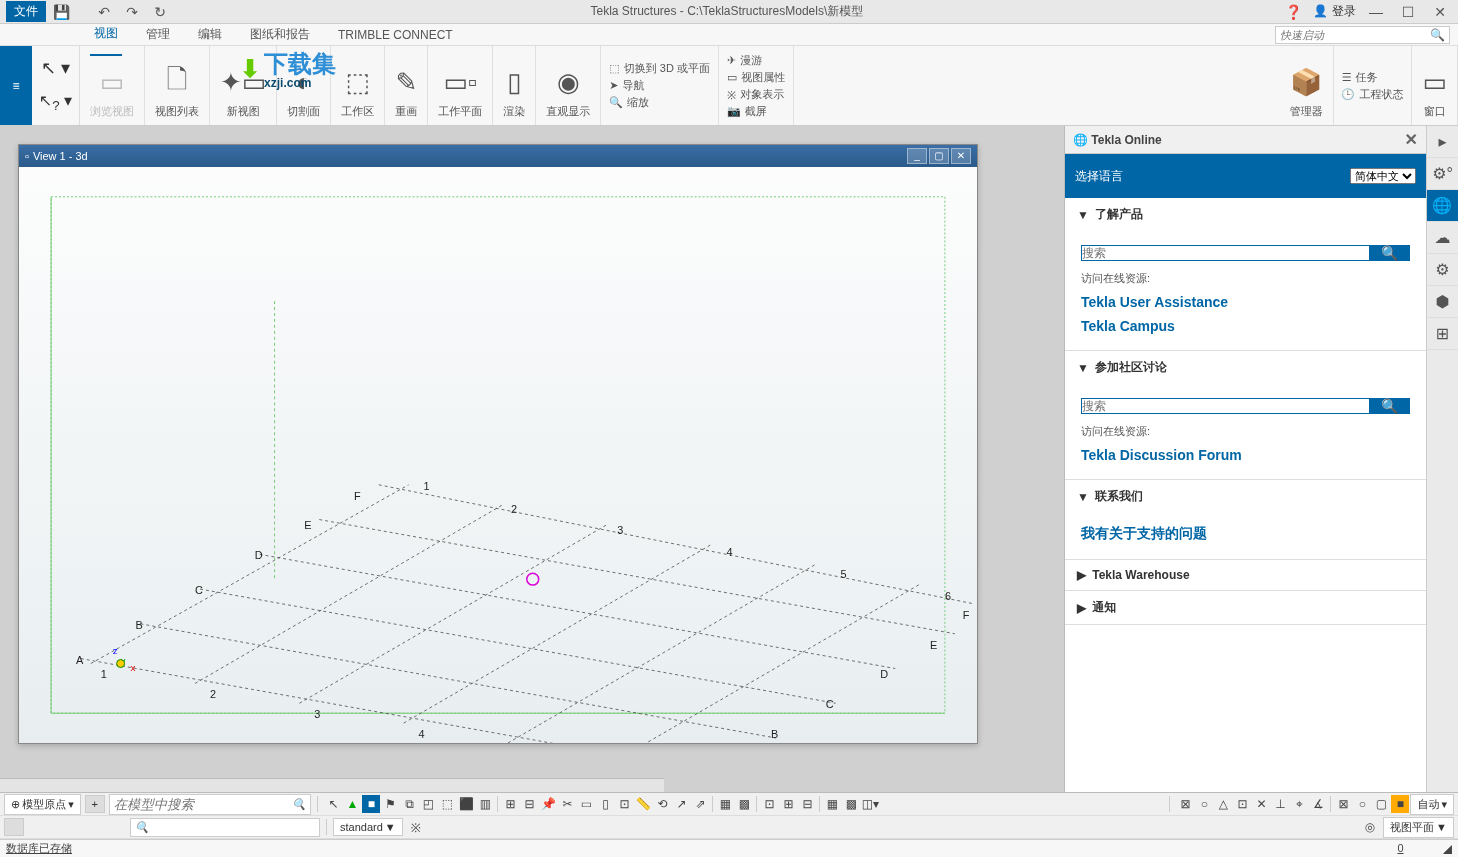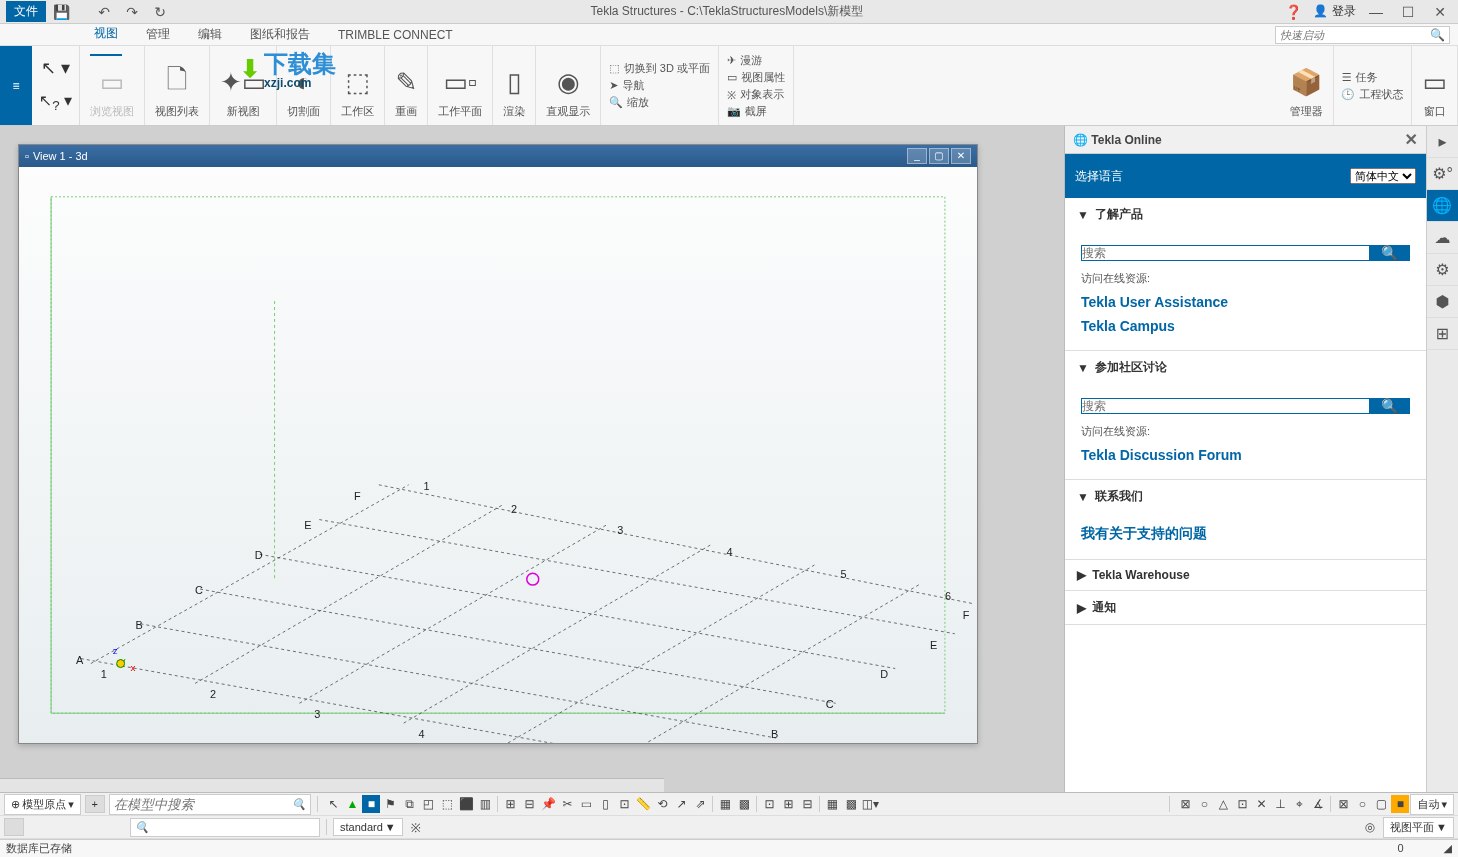--- a/index.html
+++ b/index.html
@@ -64,21 +64,21 @@
 
 .bottom { position: absolute; left: 0; right: 0; bottom: 18px; height: 47px; background: #f0f0f0; border-top: 1px solid #bbb; display: flex; flex-direction: column; }
 .bottom-row { height: 23px; display: flex; align-items: center; border-bottom: 1px solid #ddd; padding: 0 4px; gap: 4px; }
 .bottom-btn { padding: 2px 6px; font-size: 11px; border: 1px solid #ccc; background: #fff; display: flex; align-items: center; gap: 2px; }
 .bottom-search { flex: 0 0 190px; border: 1px solid #ccc; background: #fff; padding: 2px 4px; font-size: 11px; font-style: italic; color: #888; display: flex; align-items: center; }
 .bot-icon { width: 18px; height: 18px; display: inline-flex; align-items: center; justify-content: center; font-size: 12px; color: #444; }
 .bot-sep { width: 1px; height: 16px; background: #ccc; margin: 0 2px; }
 .icon-row { display: flex; align-items: center; gap: 1px; flex: 1; overflow: hidden; }
 
 
-.status { position: absolute; left: 0; right: 0; bottom: 0; height: 18px; background: #f7f7f7; border-top: 1px solid #ccc; font-size: 11px; color: #444; display: flex; align-items: center; padding: 0 6px; }
+.status { position: absolute; left: 0; right: 0; bottom: 0; height: 18px; background: #f7f7f7; border-top: 1px solid #ccc; font-size: 11px; color: #444; display: flex; align-items: center; padding: 0 6px; text-decoration: underline; }
 .status .r { margin-left: auto; display: flex; gap: 40px; }
 
 .watermark { position: absolute; left: 240px; top: 48px; font-size: 24px; font-weight: bold; color: #2e8ed6; pointer-events: none; z-index: 50; display: flex; align-items: center; gap: 4px; }
 .watermark .sub { font-size: 12px; color: #0c4a6e; display: block; margin-top: -4px; }
 </style>
 </head>
 <body>
 
 <div class="titlebar">
   <div class="left">

